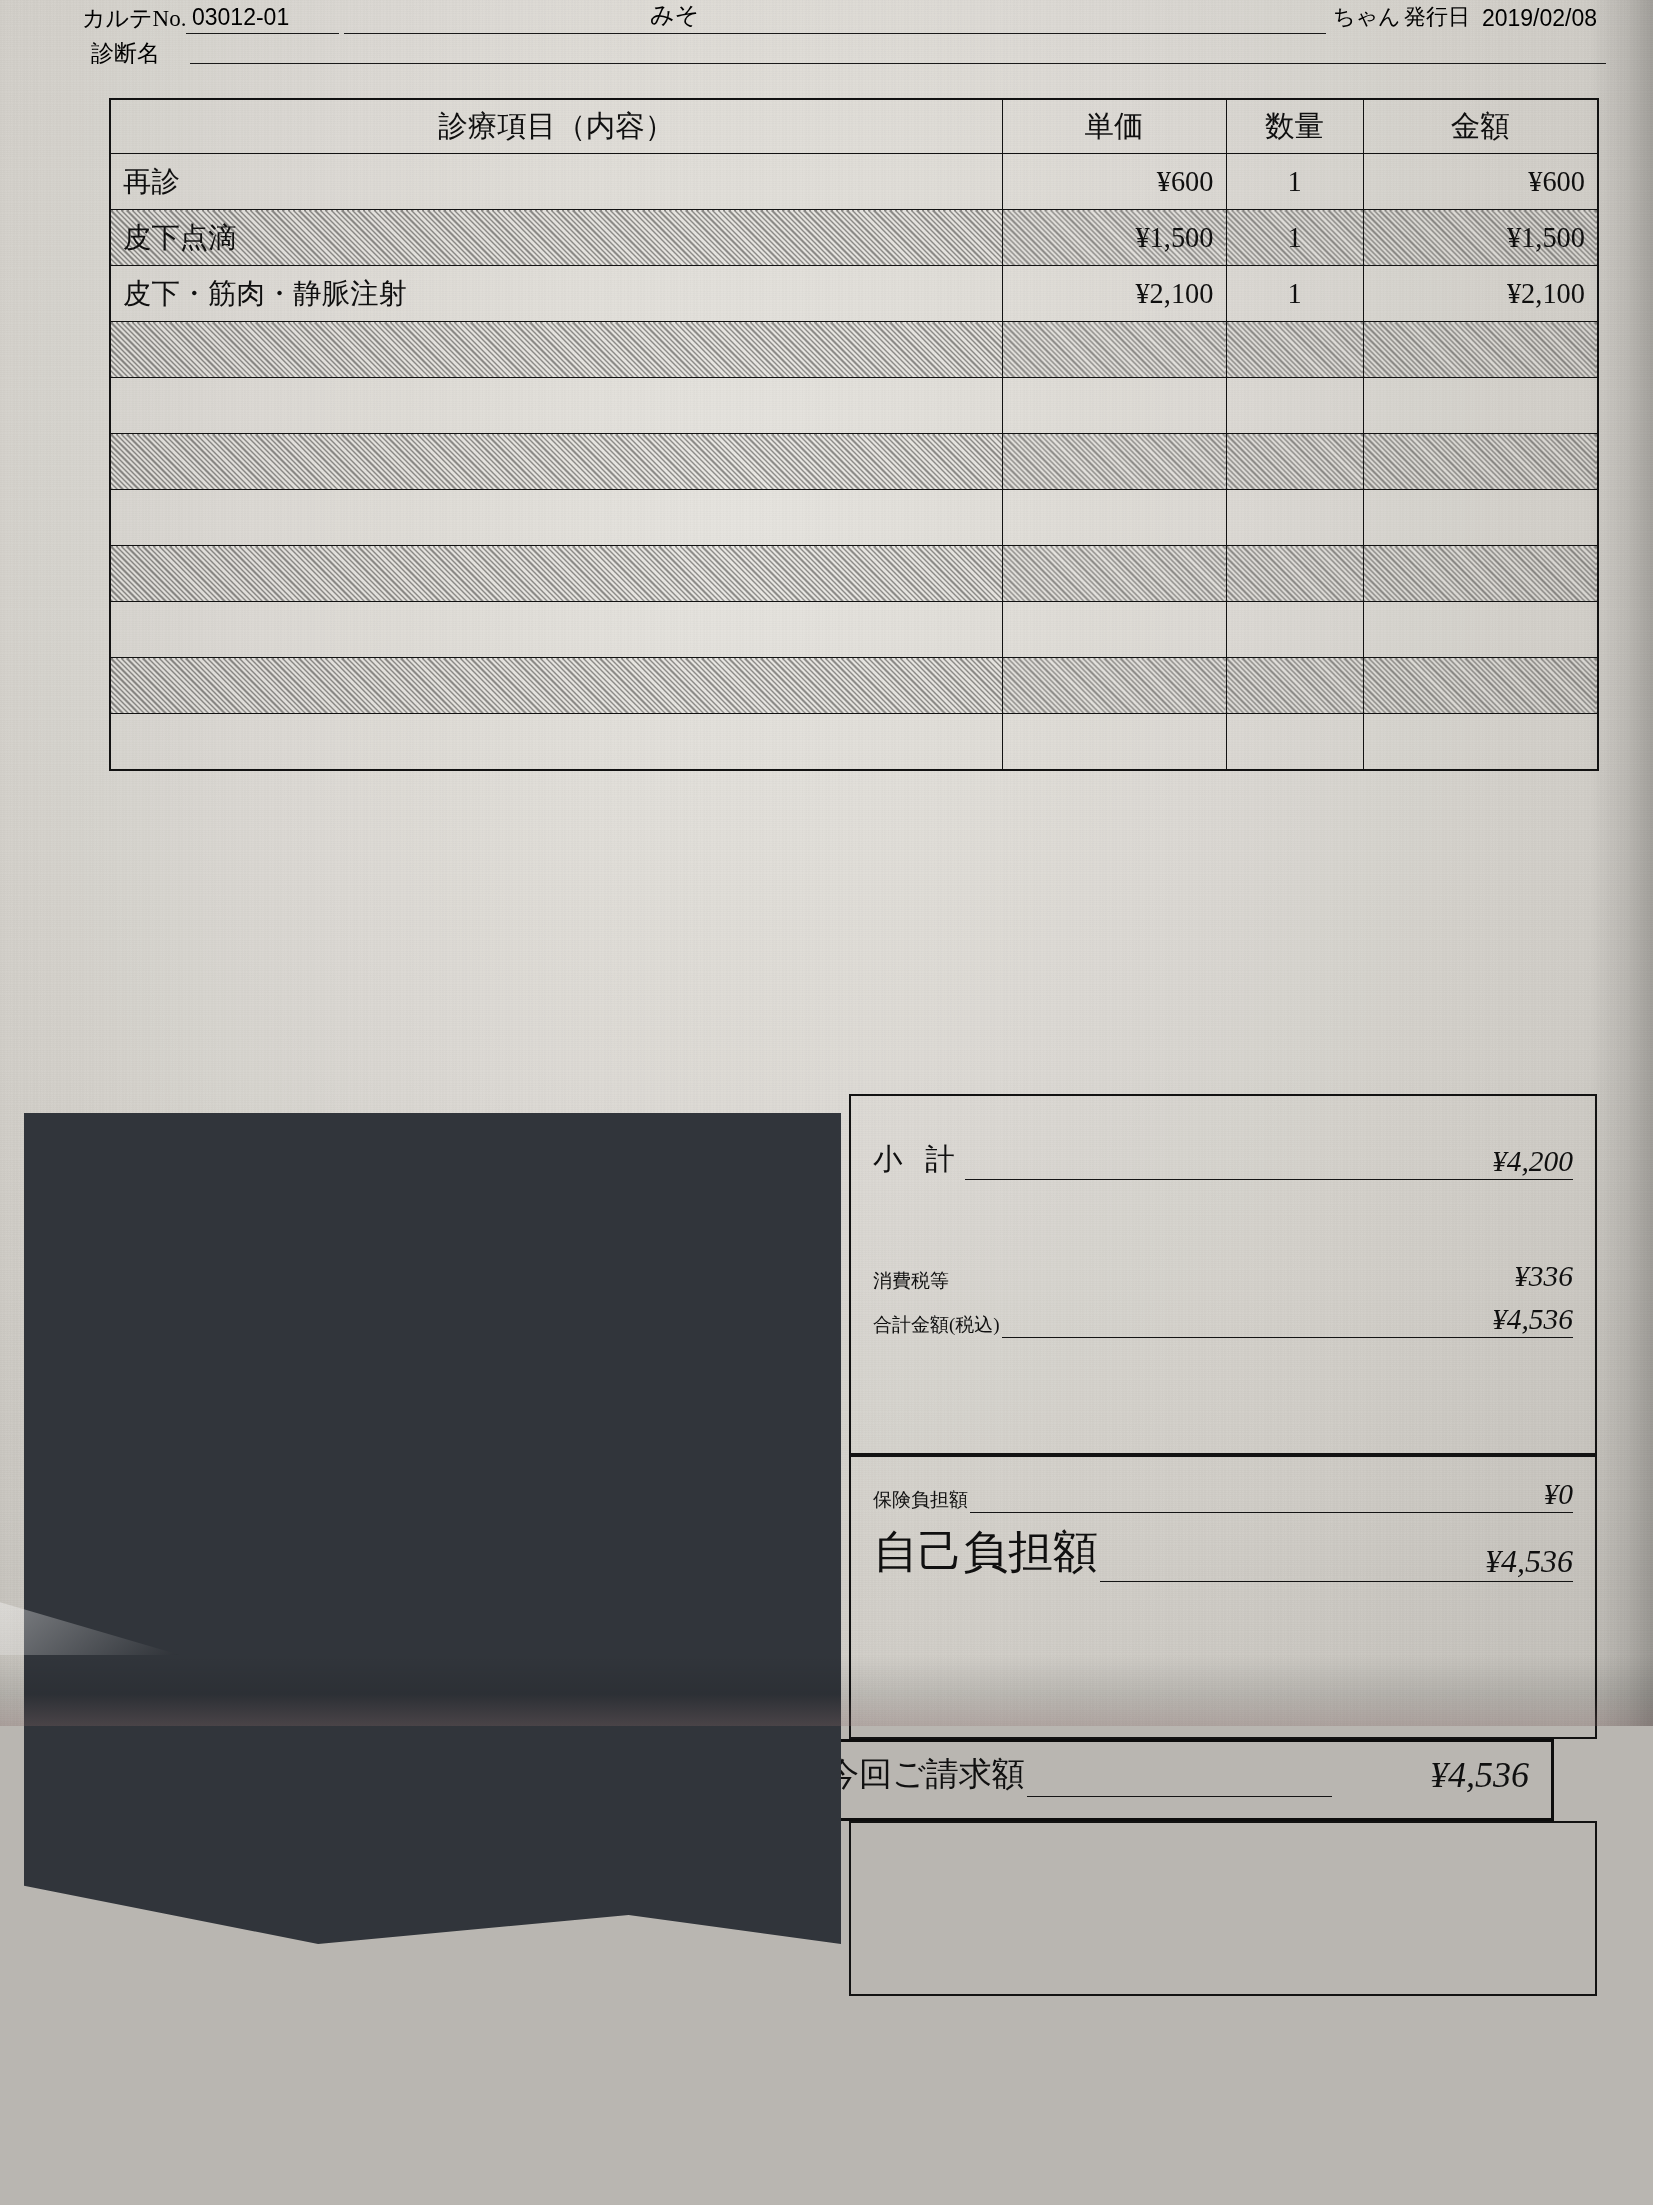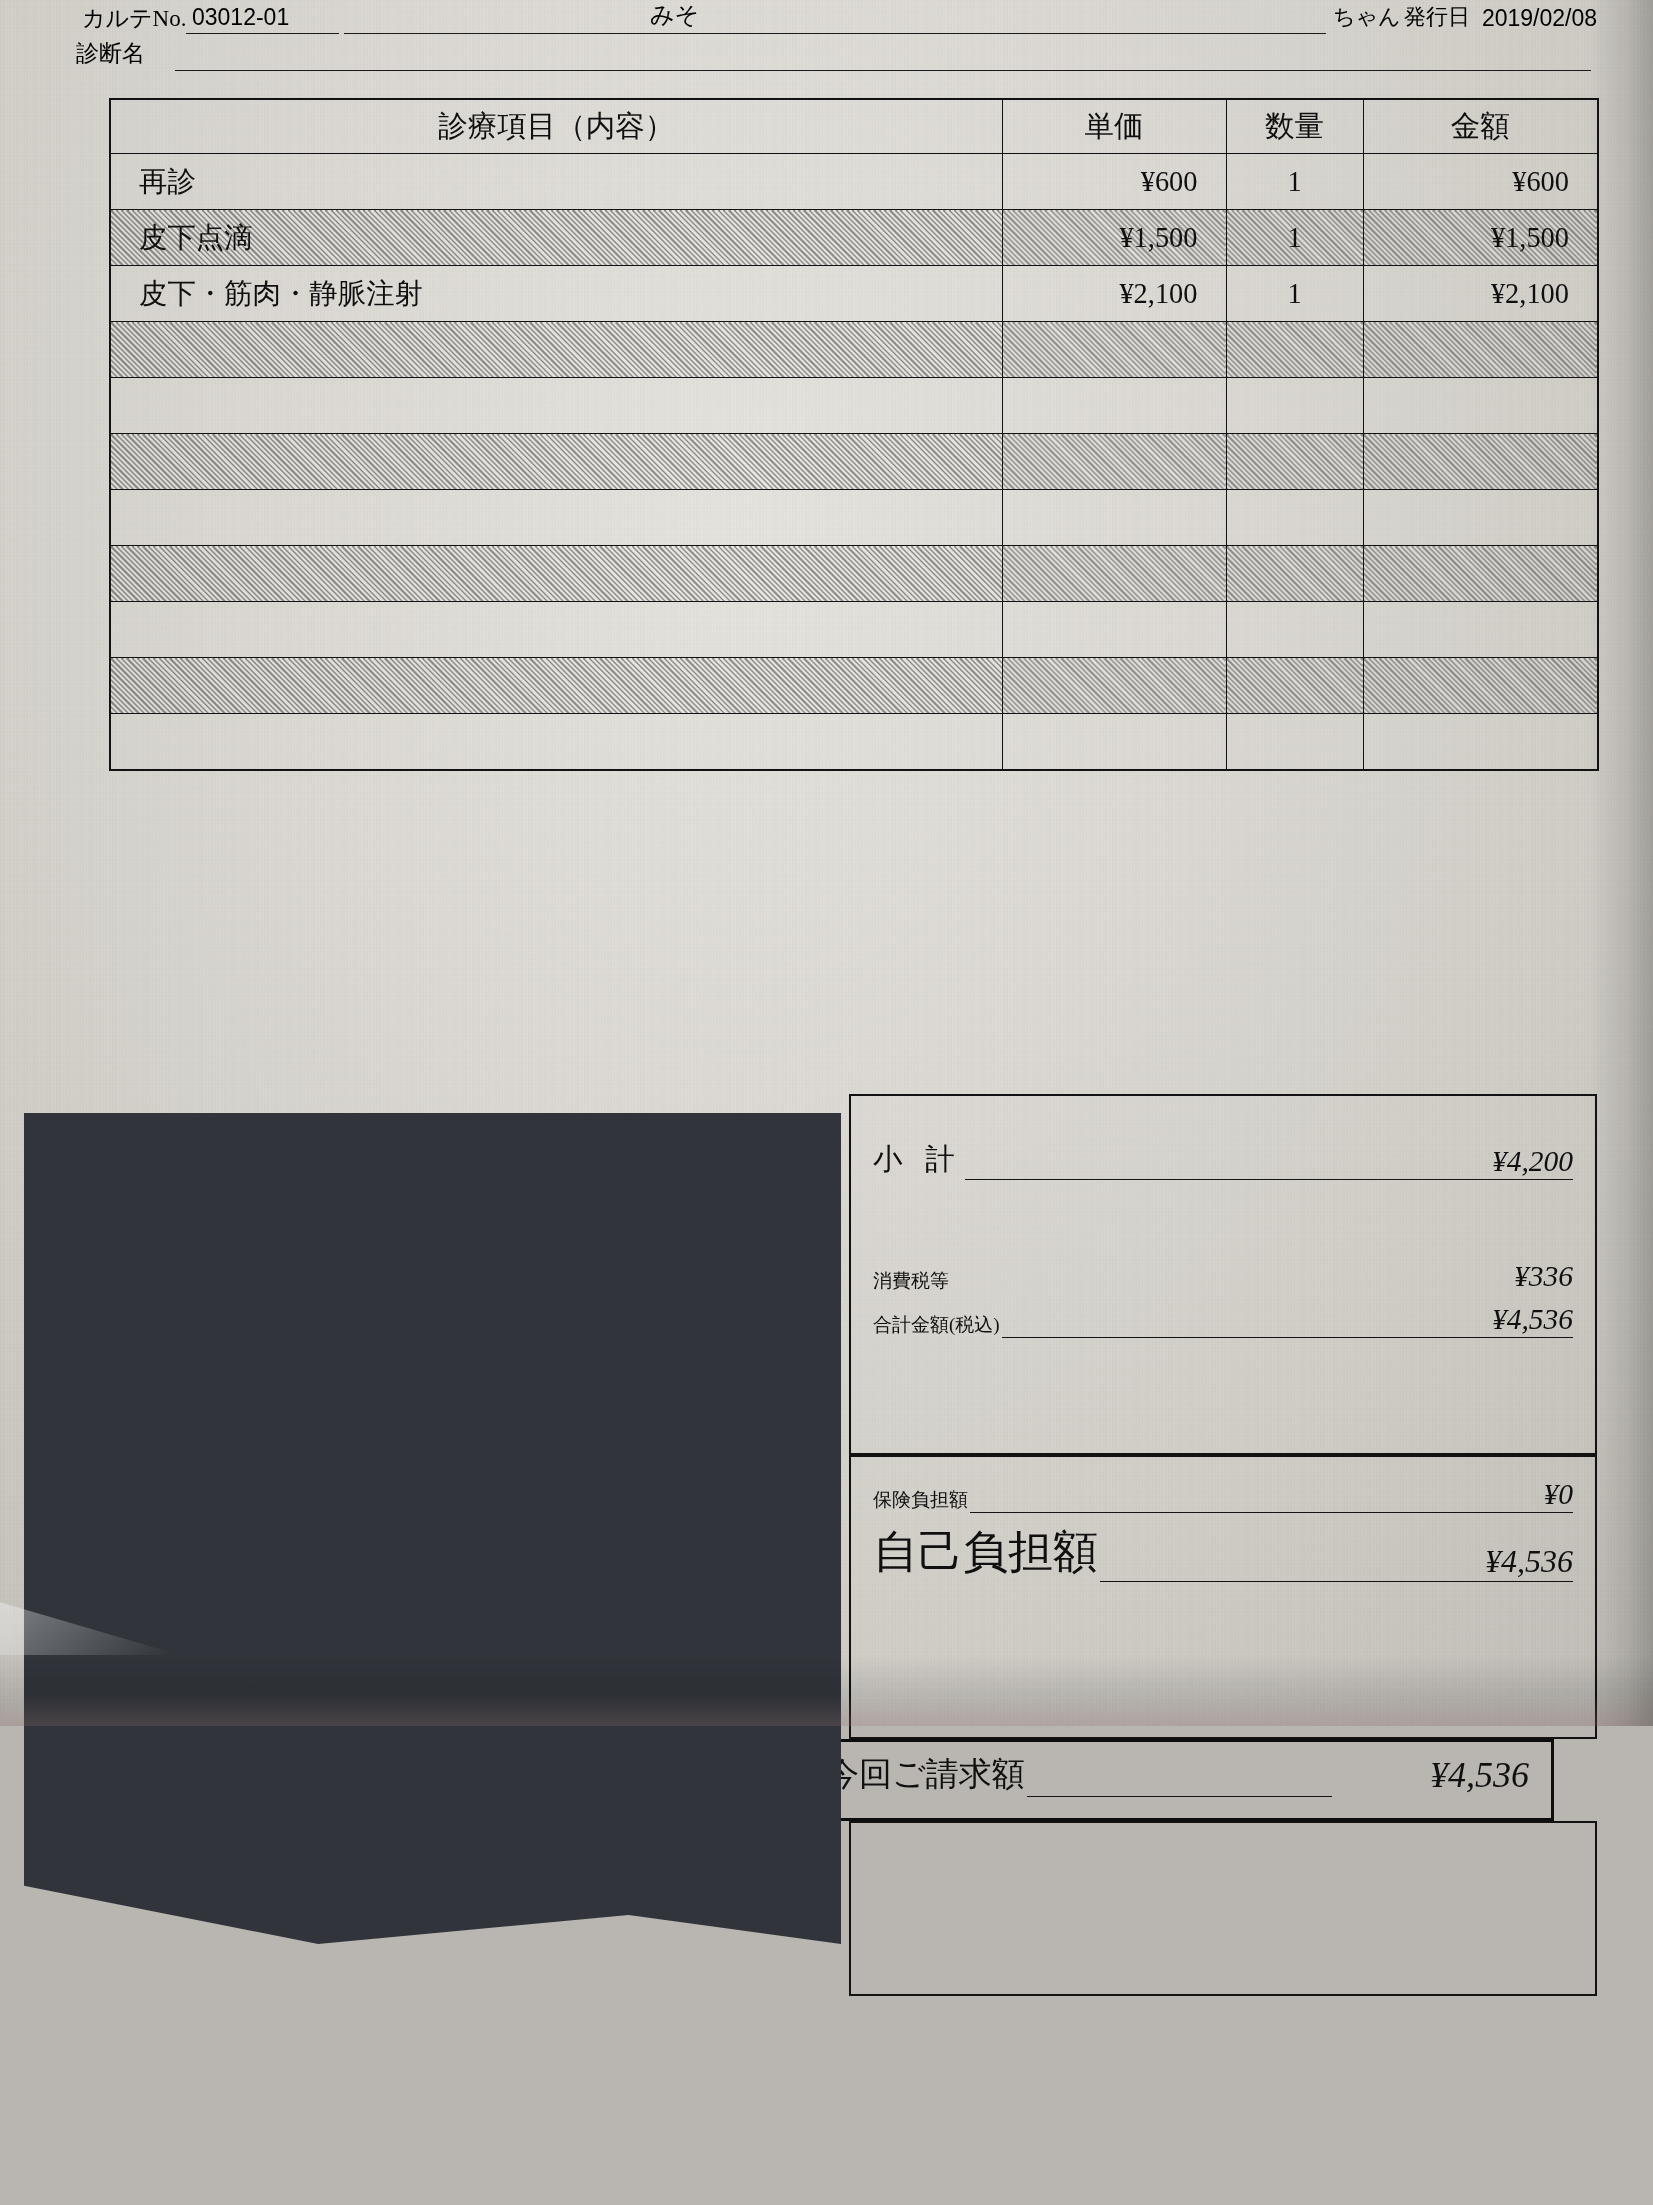--- a/index.html
+++ b/index.html
@@ -92,26 +92,25 @@
   .chan { font-size: 22px; padding: 0 3.3px 2.2px 6.6px; }
   .issue-label { font-size: 22px; padding-bottom: 2.2px; }
   .issue-date {
     font-size: 23px;
     padding: 0 0 2.2px 12px;
     font-family: "Liberation Sans", sans-serif;
   }
 
   .hdr-row2 {
     position: absolute;
-    left: 76px;
+    left: 91px;
     top: 38px;
     width: 1515px;
     height: 33px;
     display: flex;
-    align-items: flex-end;
     font-size: 24px;
     gap: 24px;
   }
   .diag-label { font-size: 23px; padding-bottom: 2.2px; }
   .diag-rule {
     flex: 1;
     border-bottom: 1.6px solid #1a1a1a;
     margin-left: 5.5px;
     height: 25px;
   }
@@ -130,21 +129,21 @@
   #items col.c-name  { width: 892px; }
   #items col.c-price { width: 224px; }
   #items col.c-qty   { width: 137px; }
   #items col.c-amt   { width: 235px; }
 
   #items th, #items td {
     border: 1.6px solid #121212;
     height: 55px;
     font-size: 28.4px;
     color: #0f0f0f;
-    padding: 0 28px;
+    padding: 0 12px;
   }
   #items thead th {
     text-align: center;
     font-weight: normal;
     height: 53px;
     font-size: 29.5px;
   }
   #items td.name { text-align: left; font-size: 28.4px; }
   #items td.num  { text-align: right; font-family: "Liberation Serif", serif; }
   #items td.qty  { text-align: center; }

